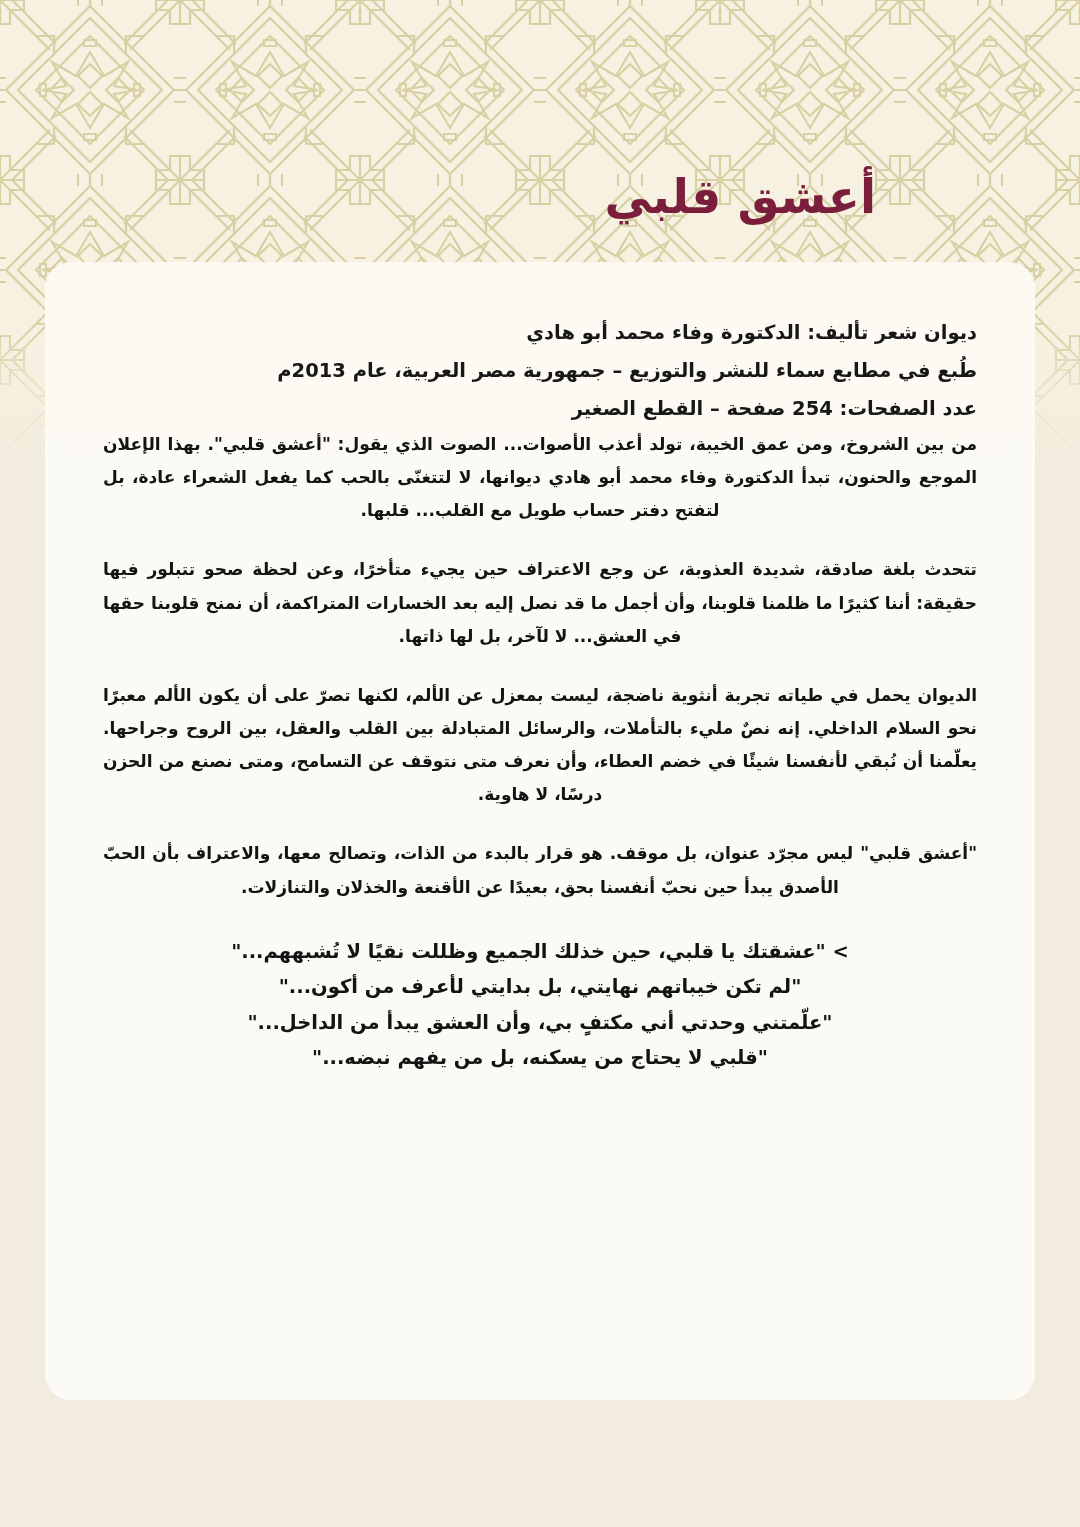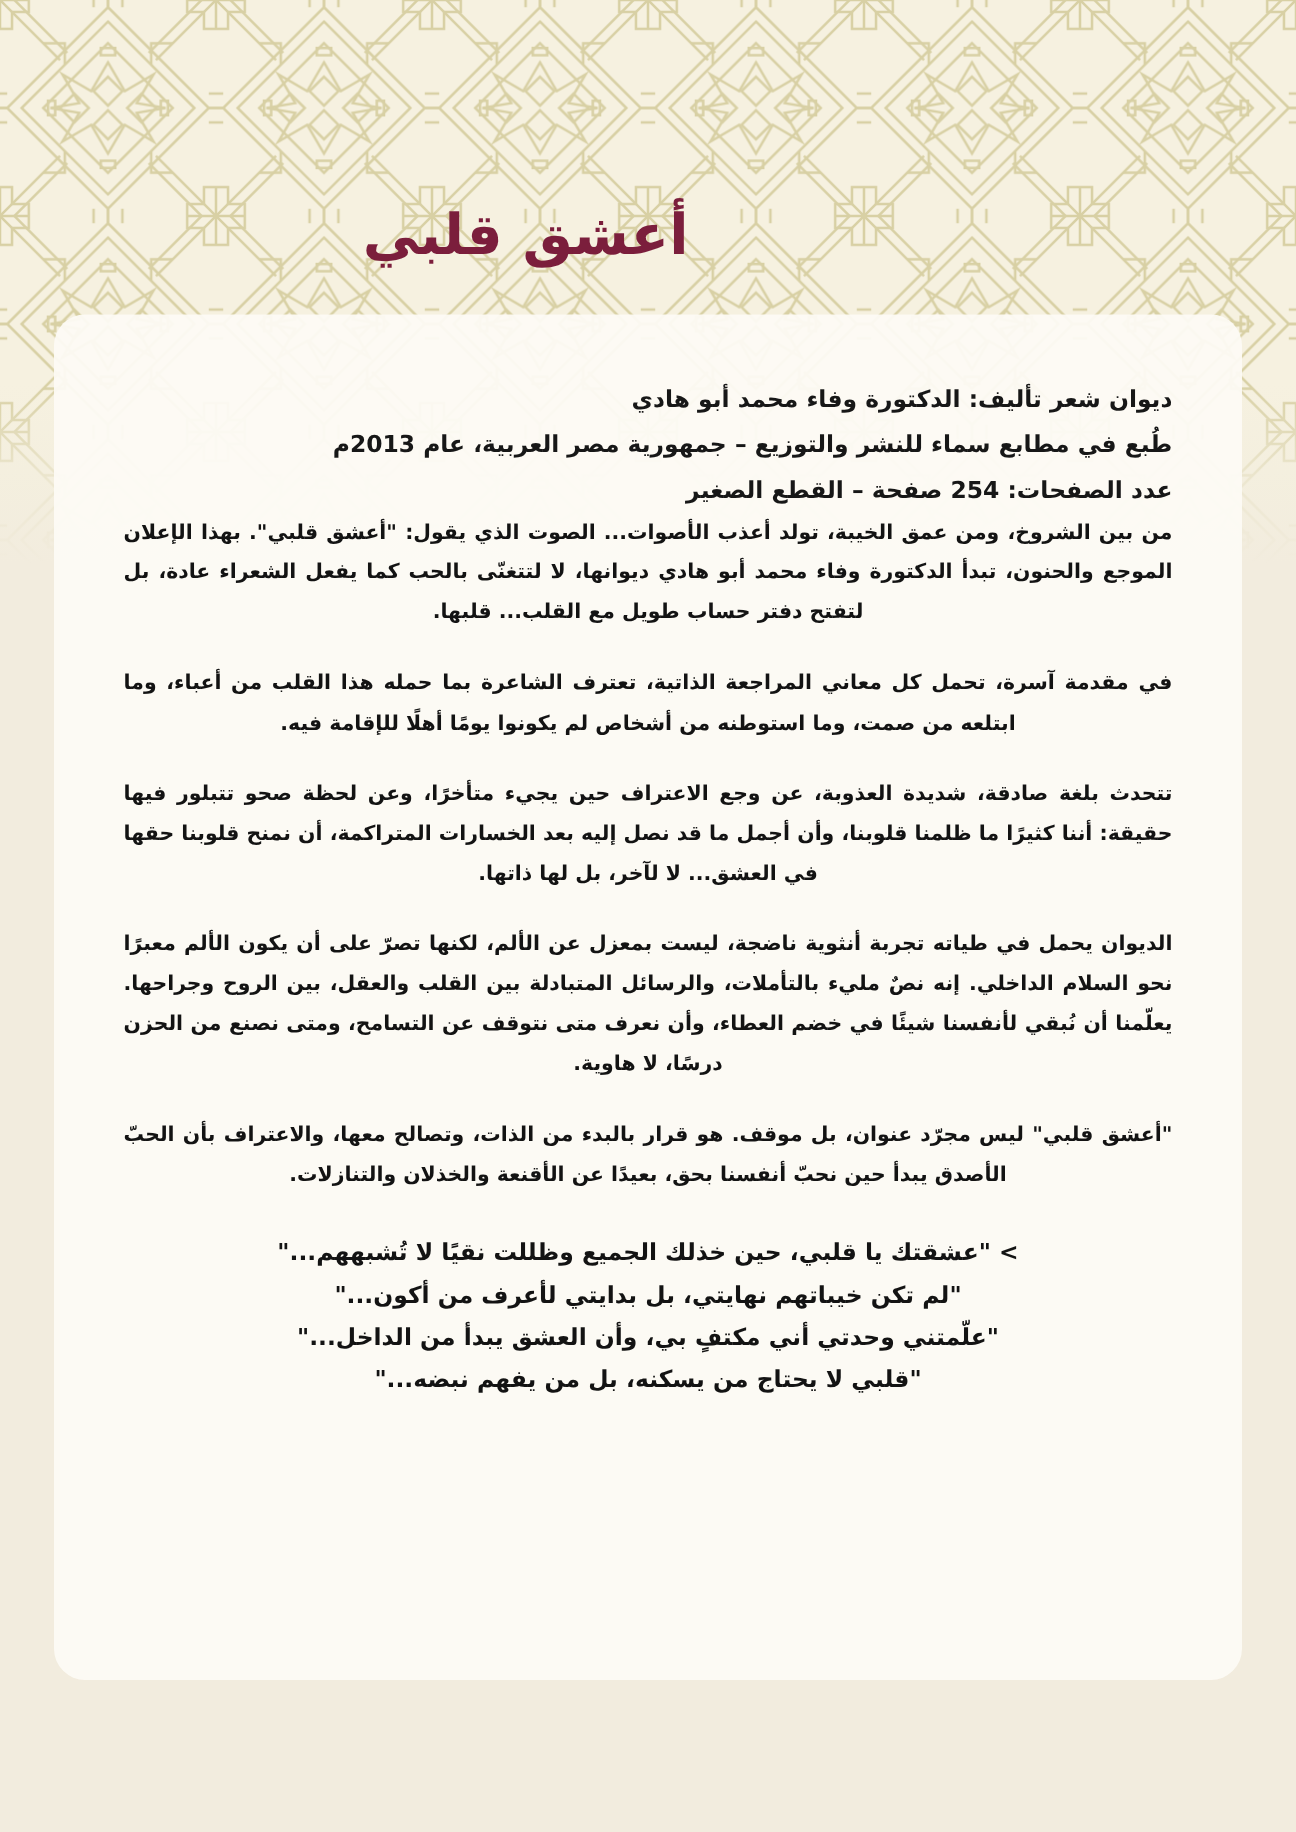--- a/index.html
+++ b/index.html
@@ -43,21 +43,20 @@
     background: linear-gradient(to bottom, rgba(246,241,224,0) 0%, rgba(243,238,222,0.75) 55%, #F2ECDE 100%);
     pointer-events: none;
   }
 
   
   .title-wrap {
     position: absolute;
     top: 168px;
     left: 0;
     width: 876px;
-    text-align: center;
     z-index: 5;
   }
 
   .doc-title {
     font-family: "DejaVu Sans", "Liberation Sans", sans-serif;
     font-size: 47px;
     font-weight: bold;
     color: #7B1E3C;
     letter-spacing: 0px;
     line-height: 1.25;
@@ -180,21 +179,20 @@
 
 <div class="content-card">
 
   <div class="meta-block">
     <div class="meta-line">ديوان شعر تأليف: الدكتورة وفاء محمد أبو هادي</div>
     <div class="meta-line">طُبع في مطابع سماء للنشر والتوزيع – جمهورية مصر العربية، عام 2013م</div>
     <div class="meta-line">عدد الصفحات: 254 صفحة – القطع الصغير</div>
   </div>
 
   <p class="body-par">من بين الشروخ، ومن عمق الخيبة، تولد أعذب الأصوات... الصوت الذي يقول: "أعشق قلبي". بهذا الإعلان الموجع والحنون، تبدأ الدكتورة وفاء محمد أبو هادي ديوانها، لا لتتغنّى بالحب كما يفعل الشعراء عادة، بل لتفتح دفتر حساب طويل مع القلب... قلبها.</p>
-  <p class="body-par">في مقدمة آسرة، تحمل كل معاني المراجعة الذاتية، تعترف الشاعرة بما حمله هذا القلب من أعباء، وما ابتلعه من صمت، وما استوطنه من أشخاص لم يكونوا يومًا أهلًا للإقامة فيه.</p>
   <p class="body-par">تتحدث بلغة صادقة، شديدة العذوبة، عن وجع الاعتراف حين يجيء متأخرًا، وعن لحظة صحو تتبلور فيها حقيقة: أننا كثيرًا ما ظلمنا قلوبنا، وأن أجمل ما قد نصل إليه بعد الخسارات المتراكمة، أن نمنح قلوبنا حقها في العشق... لا لآخر، بل لها ذاتها.</p>
   <p class="body-par">الديوان يحمل في طياته تجربة أنثوية ناضجة، ليست بمعزل عن الألم، لكنها تصرّ على أن يكون الألم معبرًا نحو السلام الداخلي. إنه نصٌ مليء بالتأملات، والرسائل المتبادلة بين القلب والعقل، بين الروح وجراحها. يعلّمنا أن نُبقي لأنفسنا شيئًا في خضم العطاء، وأن نعرف متى نتوقف عن التسامح، ومتى نصنع من الحزن درسًا، لا هاوية.</p>
   <p class="body-par">"أعشق قلبي" ليس مجرّد عنوان، بل موقف. هو قرار بالبدء من الذات، وتصالح معها، والاعتراف بأن الحبّ الأصدق يبدأ حين نحبّ أنفسنا بحق، بعيدًا عن الأقنعة والخذلان والتنازلات.</p>
 
   <div class="verse-block">
     <div class="verse-line">&gt; "عشقتك يا قلبي، حين خذلك الجميع وظللت نقيًا لا تُشبههم..."</div>
     <div class="verse-line">"لم تكن خيباتهم نهايتي، بل بدايتي لأعرف من أكون..."</div>
     <div class="verse-line">"علّمتني وحدتي أني مكتفٍ بي، وأن العشق يبدأ من الداخل..."</div>
     <div class="verse-line">"قلبي لا يحتاج من يسكنه، بل من يفهم نبضه..."</div>
   </div>

